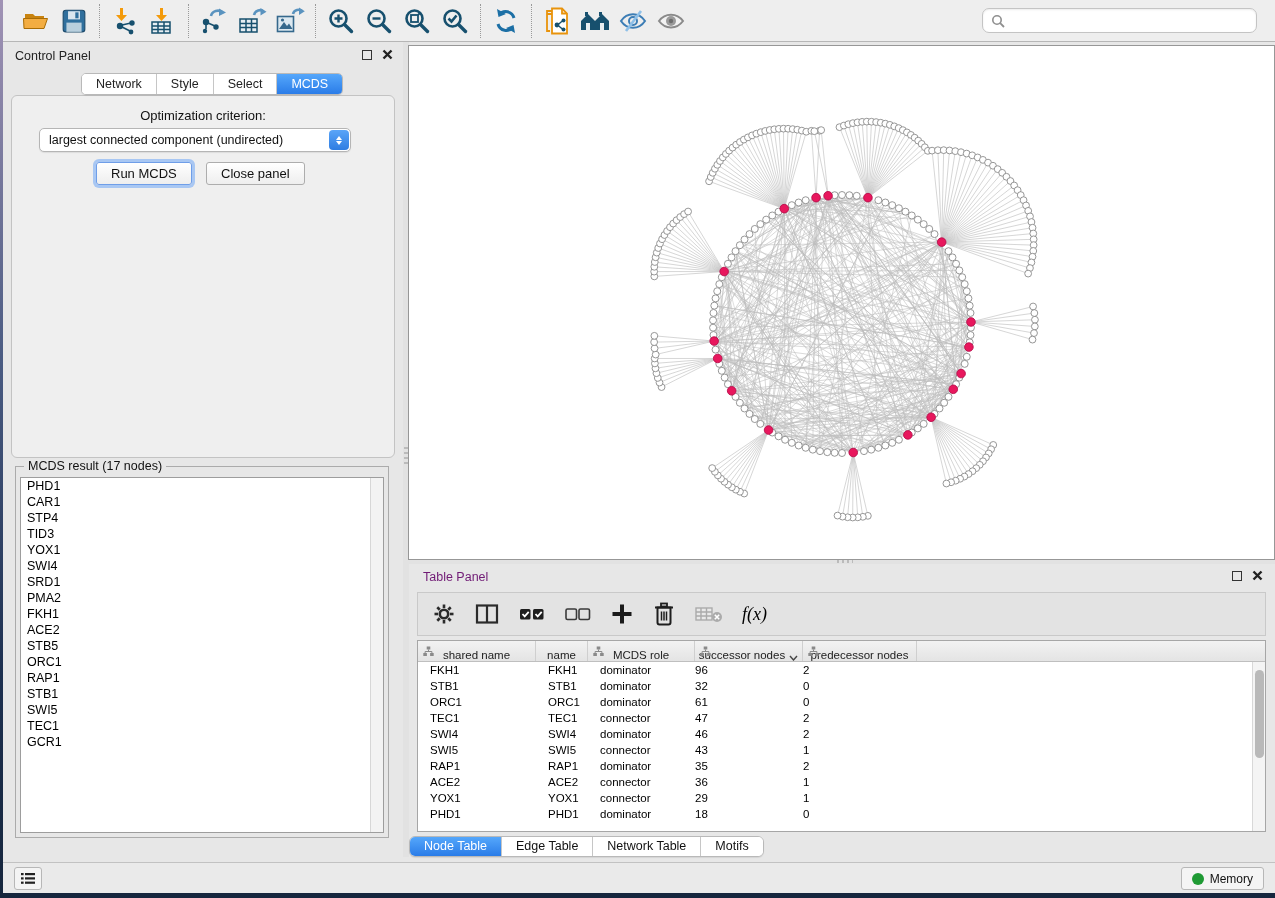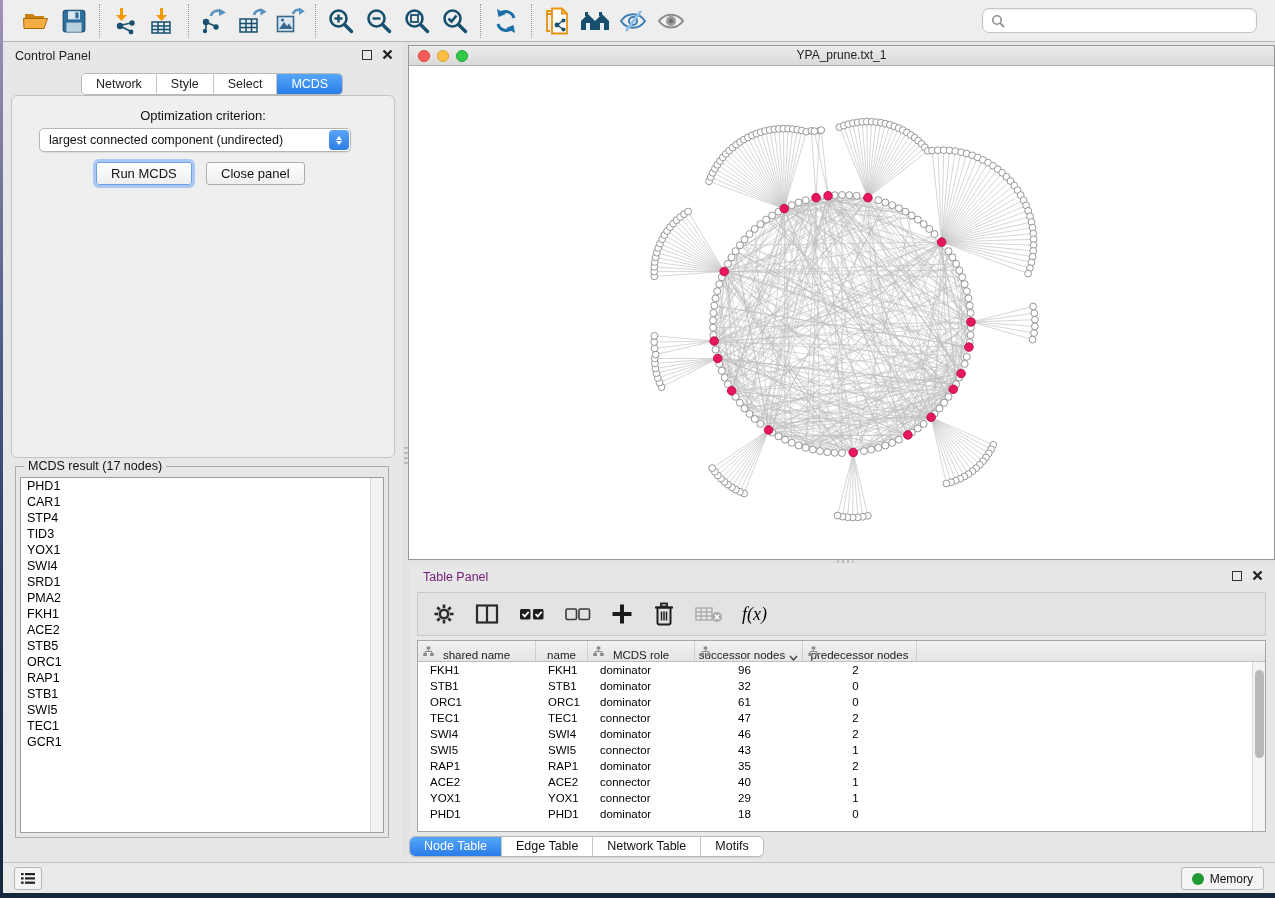--- a/index.html
+++ b/index.html
@@ -96,21 +96,21 @@
 
   #node-table { position:absolute; left:8px; right:9px; top:76px; bottom:30px; background:#fff;
     border:1px solid #a6a6a6; overflow:hidden; }
   #thead { display:flex; height:21px; background:linear-gradient(#f2f2f2,#e4e4e4);
     border-bottom:1px solid #bfbfbf; }
   .th { display:flex; align-items:flex-end; justify-content:center; gap:4px; font-size:11.5px; color:#222;
     border-right:1px solid #cfcfcf; position:relative; cursor:pointer; }
   .th .tree-ic { position:absolute; left:5px; top:5px; }
   .trow { display:flex; height:16px; }
   .td { font-size:11.5px; color:#000; line-height:16px; white-space:nowrap; overflow:hidden; }
-  .td.l { padding-left:12px; } .td.num { text-align:center; padding-right:9px; }
+  .td.l { padding-left:12px; } .td.num { text-align:left; padding-right:9px; }
   #tbody-scroll { position:absolute; right:0; top:21px; bottom:0; width:13px; background:#f4f4f4;
     border-left:1px solid #d8d8d8; }
   #tbody-thumb { position:absolute; left:1.5px; top:8px; width:9px; height:88px; background:#b9b9b9; border-radius:5px; }
 
   #table-tabs { position:absolute; left:0; right:0; bottom:5px; height:21px; display:flex; }
   #table-tabs-inner { display:flex; border:1px solid #b9b9b9; border-radius:6px; overflow:hidden;
     background:#fff; box-shadow:0 1px 1px rgba(0,0,0,.08); }
   .bt-tab { padding:0 14px; font-size:12.5px; line-height:19px; color:#111; background:#fff;
     border-right:1px solid #c6c6c6; cursor:pointer; }
   .bt-tab:last-child { border-right:none; }
@@ -373,28 +373,20 @@
   </div>
 
   <div id="v-divider">
       <div id="v-grip"></div>
     </div>
   <div id="h-divider">
       <div id="h-grip"></div>
     </div>
 
   <div id="net-window">
-    <div id="net-titlebar">
-      <span id="traffic">
-        <span class="tl red"></span>
-        <span class="tl yellow"></span>
-        <span class="tl green"></span>
-      </span>
-      <div id="net-title">YPA_prune.txt_1</div>
-    </div>
     <div id="net-canvas"><svg width="868" height="494" style="background: rgb(255, 255, 255);">
           <line x1="315.1526359641045" y1="205.53097304322173" x2="345.77343786465156" y2="353.03960678605625" stroke="#bdbdbd" stroke-width="0.7" stroke-opacity="0.8"></line>
           <line x1="315.1526359641045" y1="205.53097304322173" x2="543.469024902455" y2="324.6152725514261" stroke="#bdbdbd" stroke-width="0.7" stroke-opacity="0.8"></line>
           <line x1="315.1526359641045" y1="205.53097304322173" x2="550.3425274007328" y2="204.41146332275665" stroke="#bdbdbd" stroke-width="0.7" stroke-opacity="0.8"></line>
           <line x1="315.1526359641045" y1="205.53097304322173" x2="330.8446102760265" y2="336.7735764729715" stroke="#bdbdbd" stroke-width="0.7" stroke-opacity="0.8"></line>
           <line x1="315.1526359641045" y1="205.53097304322173" x2="502.7426654517721" y2="366.5217057352224" stroke="#bdbdbd" stroke-width="0.7" stroke-opacity="0.8"></line>
           <line x1="315.1526359641045" y1="205.53097304322173" x2="561.9473928748364" y2="261.6837305523868" stroke="#bdbdbd" stroke-width="0.7" stroke-opacity="0.8"></line>
           <line x1="315.1526359641045" y1="205.53097304322173" x2="340.4899971860938" y2="347.9049463565329" stroke="#bdbdbd" stroke-width="0.7" stroke-opacity="0.8"></line>
           <line x1="315.1526359641045" y1="205.53097304322173" x2="496.4335472792829" y2="145.67375605154876" stroke="#bdbdbd" stroke-width="0.7" stroke-opacity="0.8"></line>
           <line x1="315.1526359641045" y1="205.53097304322173" x2="547.0918480987181" y2="197.7999153038881" stroke="#bdbdbd" stroke-width="0.7" stroke-opacity="0.8"></line>
@@ -1324,21 +1316,21 @@
             <div class="td l" style="width: 118px;">RAP1</div>
             <div class="td l" style="width: 52px;">RAP1</div>
             <div class="td l" style="width: 107px;">dominator</div>
             <div class="td num" style="width: 108px;">35</div>
             <div class="td num" style="width: 114px;">2</div>
           </div>
           <div class="trow">
             <div class="td l" style="width: 118px;">ACE2</div>
             <div class="td l" style="width: 52px;">ACE2</div>
             <div class="td l" style="width: 107px;">connector</div>
-            <div class="td num" style="width: 108px;">40</div>
+            <div class="td num" style="width: 108px;">36</div>
             <div class="td num" style="width: 114px;">1</div>
           </div>
           <div class="trow">
             <div class="td l" style="width: 118px;">YOX1</div>
             <div class="td l" style="width: 52px;">YOX1</div>
             <div class="td l" style="width: 107px;">connector</div>
             <div class="td num" style="width: 108px;">29</div>
             <div class="td num" style="width: 114px;">1</div>
           </div>
           <div class="trow">

